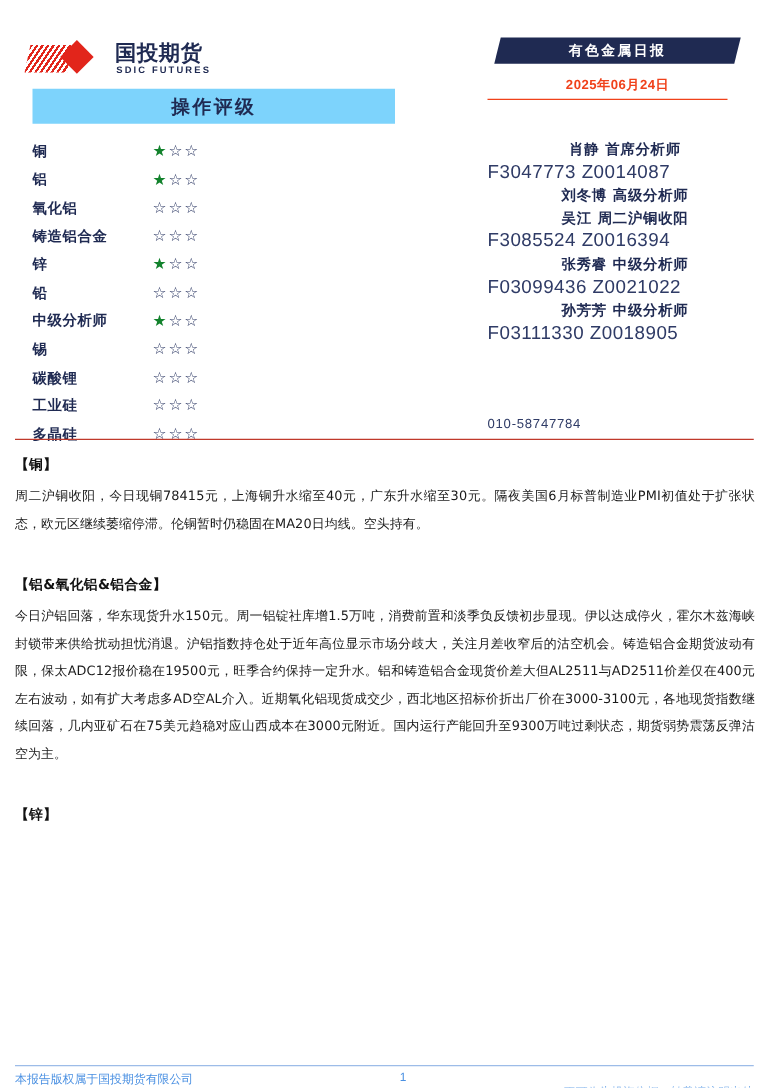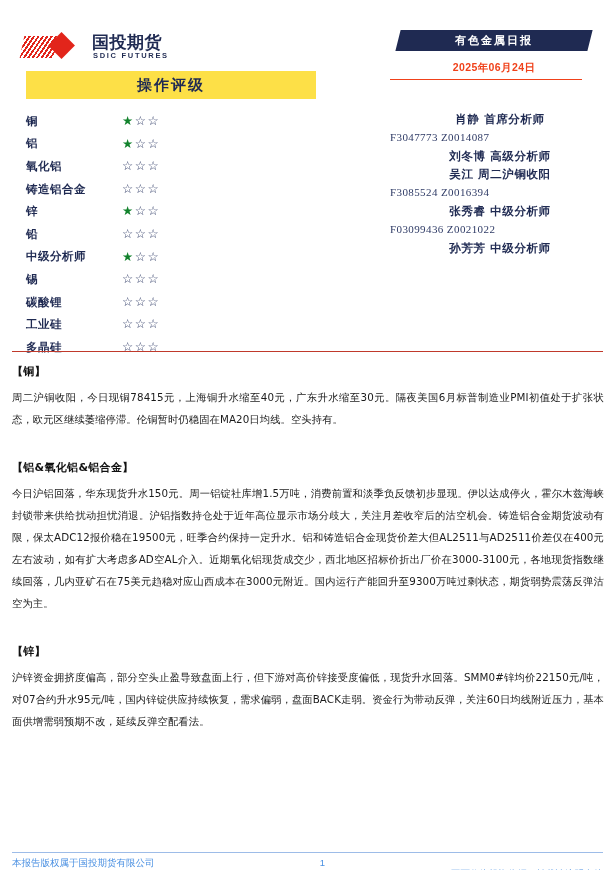--- a/index.html
+++ b/index.html
@@ -86,21 +86,21 @@
   
   .rating-panel {
     position: absolute;
     left: 26px;
     top: 59px;
     width: 290px;
   }
   .rating-title-band {
     width: 290px;
     height: 28px;
-    background: #fde047;
+    background: #7dd3fc;
     display: flex;
     align-items: center;
     justify-content: center;
   }
   .rating-title {
     font-family: "DejaVu Sans", sans-serif;
     font-size: 15px;
     font-weight: 700;
     color: #1f2a52;
     letter-spacing: 2px;
@@ -187,22 +187,22 @@
     font-family: "DejaVu Sans", sans-serif;
     font-size: 11.5px;
     font-weight: 700;
     color: #1f2a52;
     letter-spacing: 0.6px;
     line-height: 18px;
     white-space: nowrap;
     text-align: center;
   }
   .analyst-code {
-    font-family: Liberation Serif, serif;
-    font-size: 11px;
+    font-family: Liberation Sans, sans-serif;
+    font-size: 15px;
     color: #2f3b66;
     letter-spacing: 0.4px;
     line-height: 19px;
     white-space: nowrap;
   }
   .contact {
     position: absolute;
     left: 0px;
     top: 298px;
   }
@@ -377,43 +377,44 @@
 
       <div class="analysts">
           <div class="analyst-name">肖静  首席分析师</div>
           <div class="analyst-code">F3047773  Z0014087</div>
           <div class="analyst-name">刘冬博  高级分析师</div>
           <div class="analyst-name">吴江  周二沪铜收阳</div>
           <div class="analyst-code">F3085524  Z0016394</div>
           <div class="analyst-name">张秀睿  中级分析师</div>
           <div class="analyst-code">F03099436  Z0021022</div>
           <div class="analyst-name">孙芳芳  中级分析师</div>
+          <div class="analyst-code">F03111330  Z0018905</div>
         </div>
 
       <div class="contact">
+        <div class="contact-line">010-58747784</div>
       </div>
     </div>
 
     <div class="header-rule"></div>
   </div>
 
   <div class="content">
       <div class="section">
         <div class="section-heading">【铜】</div>
         <div class="section-body">周二沪铜收阳，今日现铜78415元，上海铜升水缩至40元，广东升水缩至30元。隔夜美国6月标普制造业PMI初值处于扩张状态，欧元区继续萎缩停滞。伦铜暂时仍稳固在MA20日均线。空头持有。</div>
       </div>
       <div class="spacer-tall"></div>
       <div class="section">
         <div class="section-heading">【铝&amp;氧化铝&amp;铝合金】</div>
         <div class="section-body">今日沪铝回落，华东现货升水150元。周一铝锭社库增1.5万吨，消费前置和淡季负反馈初步显现。伊以达成停火，霍尔木兹海峡封锁带来供给扰动担忧消退。沪铝指数持仓处于近年高位显示市场分歧大，关注月差收窄后的沽空机会。铸造铝合金期货波动有限，保太ADC12报价稳在19500元，旺季合约保持一定升水。铝和铸造铝合金现货价差大但AL2511与AD2511价差仅在400元左右波动，如有扩大考虑多AD空AL介入。近期氧化铝现货成交少，西北地区招标价折出厂价在3000-3100元，各地现货指数继续回落，几内亚矿石在75美元趋稳对应山西成本在3000元附近。国内运行产能回升至9300万吨过剩状态，期货弱势震荡反弹沽空为主。</div>
       </div>
       <div class="spacer-tall"></div>
       <div class="section">
         <div class="section-heading">【锌】</div>
-        <div class="section-body">沪锌资金拥挤度偏高，部分空头止盈导致盘面上行，但下游对高价锌接受度偏低，现货升水回落。SMM0#锌均价22150元/吨，对07合约升水95元/吨，国内锌锭供应持续恢复，需求偏弱，盘面BACK走弱。资金行为带动反弹，关注60日均线附近压力，基本面供增需弱预期不改，延续反弹空配看法。</div>
       </div>
     </div>
 
   <div class="footer-rule"></div>
   <div class="footer">
     <div class="footer-left">本报告版权属于国投期货有限公司</div>
     <div class="footer-center">1</div>
     <div class="footer-right">不可作为投资依据，转载请注明出处</div>
   </div>
   <div class="page-bottom-rule"></div>

